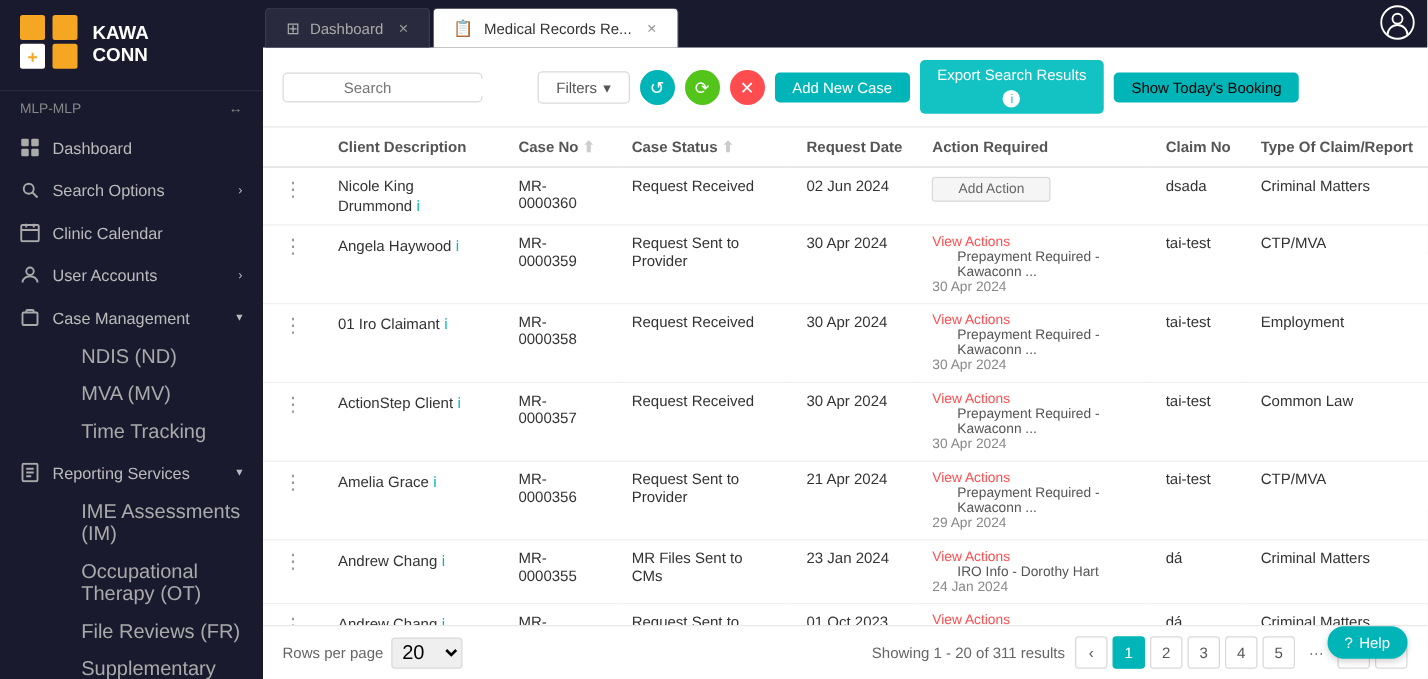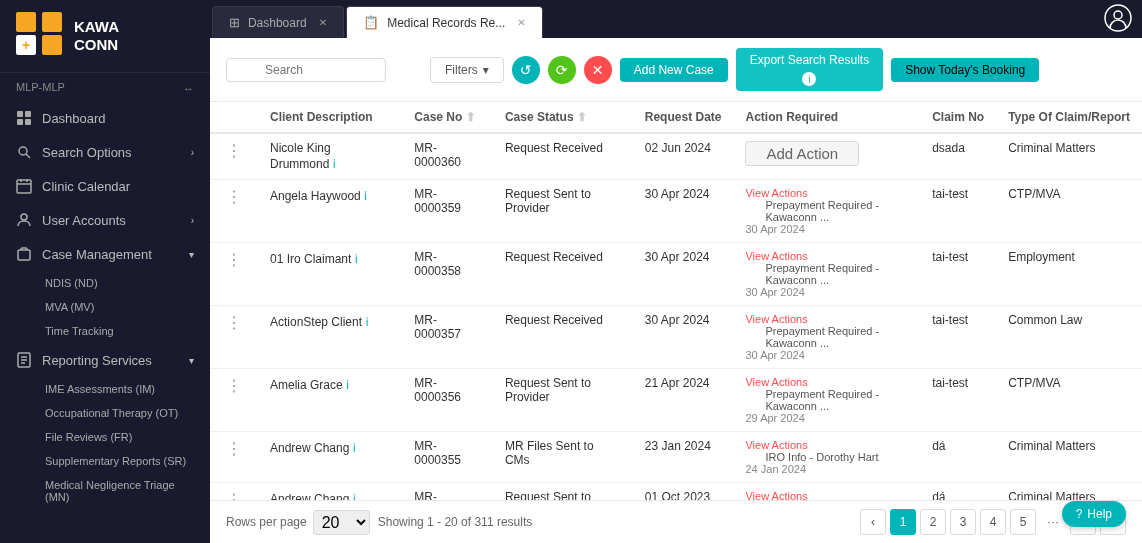--- a/index.html
+++ b/index.html
@@ -9,66 +9,66 @@
     .sidebar { width: 210px; background: #1a1a2e; color: #ccc; display: flex; flex-direction: column; height: 100%; overflow-y: auto; flex-shrink: 0; }
     .sidebar-logo { padding: 12px 16px; display: flex; align-items: center; gap: 10px; border-bottom: 1px solid #2a2a3e; }
     .logo-icon { width: 48px; height: 48px; }
     .logo-grid { display: grid; grid-template-columns: 1fr 1fr; gap: 3px; }
     .logo-cell { width: 20px; height: 20px; background: #f5a623; border-radius: 2px; }
     .logo-cell.plus { background: #fff; display: flex; align-items: center; justify-content: center; color: #f5a623; font-size: 14px; font-weight: bold; }
     .app-title { padding: 8px 16px; font-size: 11px; color: #888; display: flex; align-items: center; justify-content: space-between; }
     .sidebar-item { padding: 9px 16px; display: flex; align-items: center; gap: 10px; cursor: pointer; color: #bbb; font-size: 13px; transition: background 0.15s; }
     .sidebar-item svg { width: 16px; height: 16px; flex-shrink: 0; }
     .sidebar-item .arrow { margin-left: auto; font-size: 10px; }
-    .sidebar-sub { padding: 6px 16px 6px 45px; font-size: 11px; color: #aaa; cursor: pointer; }
+    .sidebar-sub { padding: 6px 16px 6px 45px; font-size: 16px; color: #aaa; cursor: pointer; margin-left: 20px; }
     .sidebar-sub.active { background: #00b5b8; color: #fff; }
 
     
     .main { flex: 1; display: flex; flex-direction: column; overflow: hidden; }
 
     
     .tabs { display: flex; background: #1a1a2e; align-items: flex-end; height: 38px; }
     .tab { padding: 8px 16px; display: flex; align-items: center; gap: 8px; cursor: pointer; font-size: 12px; color: #aaa; background: #2a2a3e; border-radius: 4px 4px 0 0; margin-left: 2px; border: 1px solid #3a3a4e; border-bottom: none; }
     .tab.active { background: #fff; color: #333; }
     .tab-icon { font-size: 13px; }
     .tab-close { font-size: 10px; color: #999; margin-left: 4px; }
 
     
     .content { flex: 1; background: #fff; overflow: hidden; display: flex; flex-direction: column; }
 
     
     .toolbar { padding: 10px 16px; display: flex; align-items: center; gap: 8px; border-bottom: 1px solid #e8e8e8; background: #fff; flex-shrink: 0; }
-    .search-box { display: flex; align-items: center; border: 1px solid #d9d9d9; border-radius: 4px; padding: 4px 18px; gap: 20px; background: #fff; width: 160px; }
+    .search-box { display: flex; align-items: center; border: 1px solid #d9d9d9; border-radius: 4px; padding: 4px 28px; gap: 20px; background: #fff; width: 160px; }
     .search-box input { border: none; outline: none; font-size: 12px; width: 120px; }
     .btn { padding: 5px 14px; border-radius: 4px; border: none; cursor: pointer; font-size: 12px; display: flex; align-items: center; gap: 5px; }
     .btn-filter { background: #fff; border: 1px solid #d9d9d9; color: #555; margin-left: 36px; }
     .btn-circle { width: 28px; height: 28px; border-radius: 50%; border: none; cursor: pointer; display: flex; align-items: center; justify-content: center; font-size: 14px; }
     .btn-cyan { background: #00b5b8; color: #fff; }
     .btn-green { background: #52c41a; color: #fff; }
     .btn-red { background: #ff4d4f; color: #fff; }
     .btn-add { background: #00b5b8; color: #fff; font-weight: 500; }
     .btn-export { background: #13c2c2; color: #fff; flex-direction: column; }
     .btn-booking { background: #00b5b8; color: #000000; }
 
     
     .table-wrapper { flex: 1; overflow-y: auto; }
     table { width: 100%; border-collapse: collapse; font-size: 12px; }
     thead th { padding: 8px 12px; text-align: left; border-bottom: 2px solid #e8e8e8; color: #555; font-weight: 600; background: #fff; position: sticky; top: 0; white-space: nowrap; }
     tbody tr { border-bottom: 1px solid #f0f0f0; }
     tbody td { padding: 7px 12px; vertical-align: top; color: #333; }
     .dots-btn { cursor: pointer; color: #999; font-size: 16px; padding: 2px 4px; }
     .action-link { color: #ff4d4f; font-size: 11px; cursor: pointer; }
-    .action-btn { padding: 3px 20px; background: #f5f5f5; border: 1px solid #d9d9d9; border-radius: 3px; cursor: pointer; font-size: 15px; color: #666; }
+    .action-btn { padding: 3px 20px; background: #f5f5f5; border: 1px solid #d9d9d9; border-radius: 3px; cursor: pointer; font-size: 11px; color: #666; }
     .action-text { font-size: 11px; color: #555; margin-left: 20px; }
     .action-date { font-size: 11px; color: #888; }
     .info-icon { color: #00b5b8; font-size: 12px; cursor: pointer; }
 
     
     .pagination { padding: 8px 16px; display: flex; align-items: center; gap: 8px; border-top: 1px solid #e8e8e8; background: #fff; flex-shrink: 0; font-size: 12px; }
-    .page-info { color: #666; flex: 1; }
+    .page-info { color: #666; flex: 1; text-align: right; }
     .page-btn { width: 26px; height: 26px; border: 1px solid #d9d9d9; border-radius: 3px; background: #fff; cursor: pointer; display: flex; align-items: center; justify-content: center; font-size: 12px; color: #555; }
     .page-btn.active { background: #00b5b8; color: #fff; border-color: #00b5b8; }
     .rows-select { display: flex; align-items: center; gap: 6px; color: #666; }
     .rows-select select { border: 1px solid #d9d9d9; border-radius: 3px; padding: 2px 4px; font-size: 16px; }
 
     
     .help-btn { position: fixed; bottom: 16px; right: 16px; background: #00b5b8; color: #fff; border-radius: 16px; padding: 6px 14px; font-size: 12px; cursor: pointer; display: flex; align-items: center; gap: 5px; box-shadow: 0 2px 6px rgba(0,0,0,0.2); }
 
     
     .topbar { position: absolute; top: 8px; right: 10px; color: #fff; cursor: pointer; }

